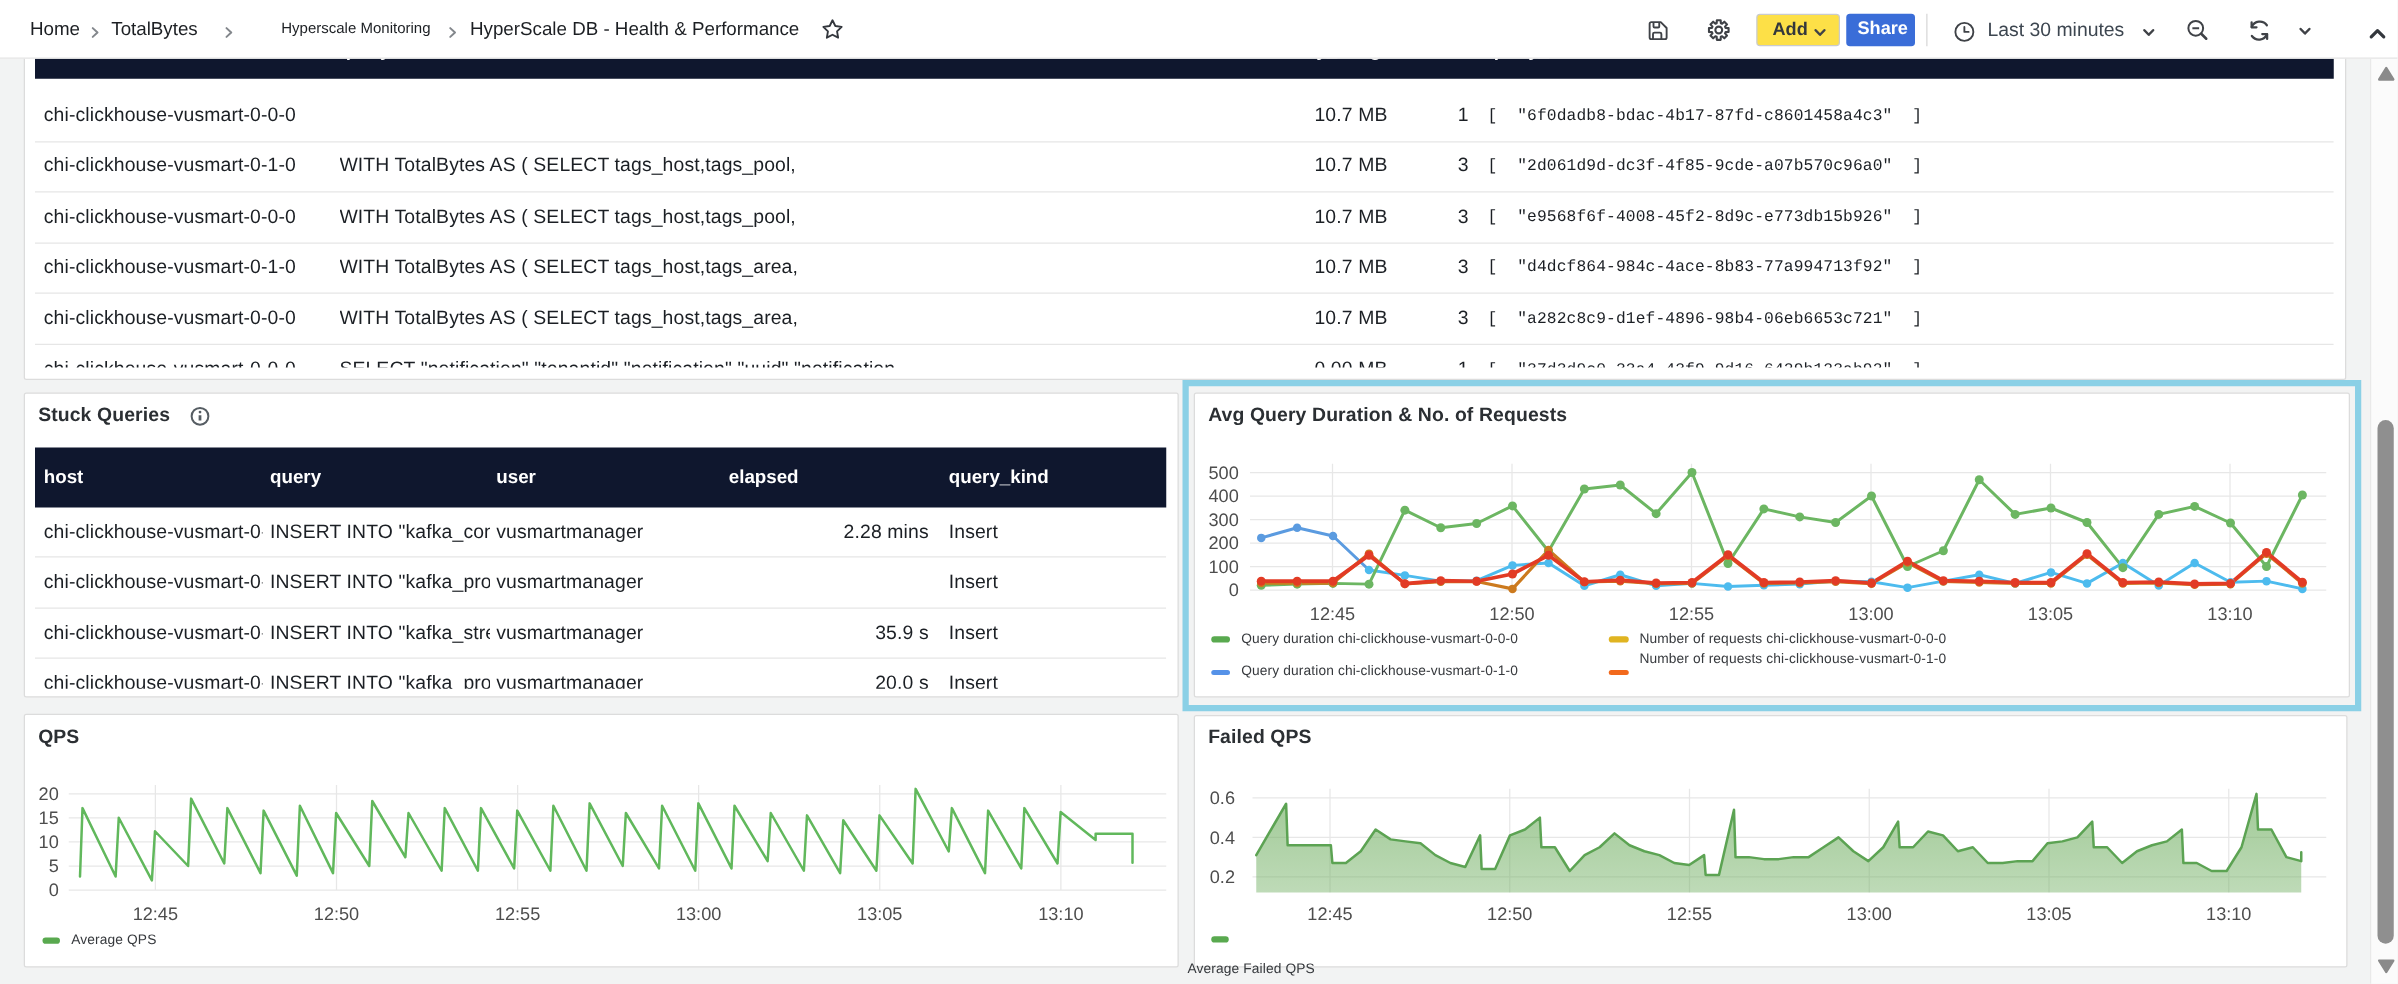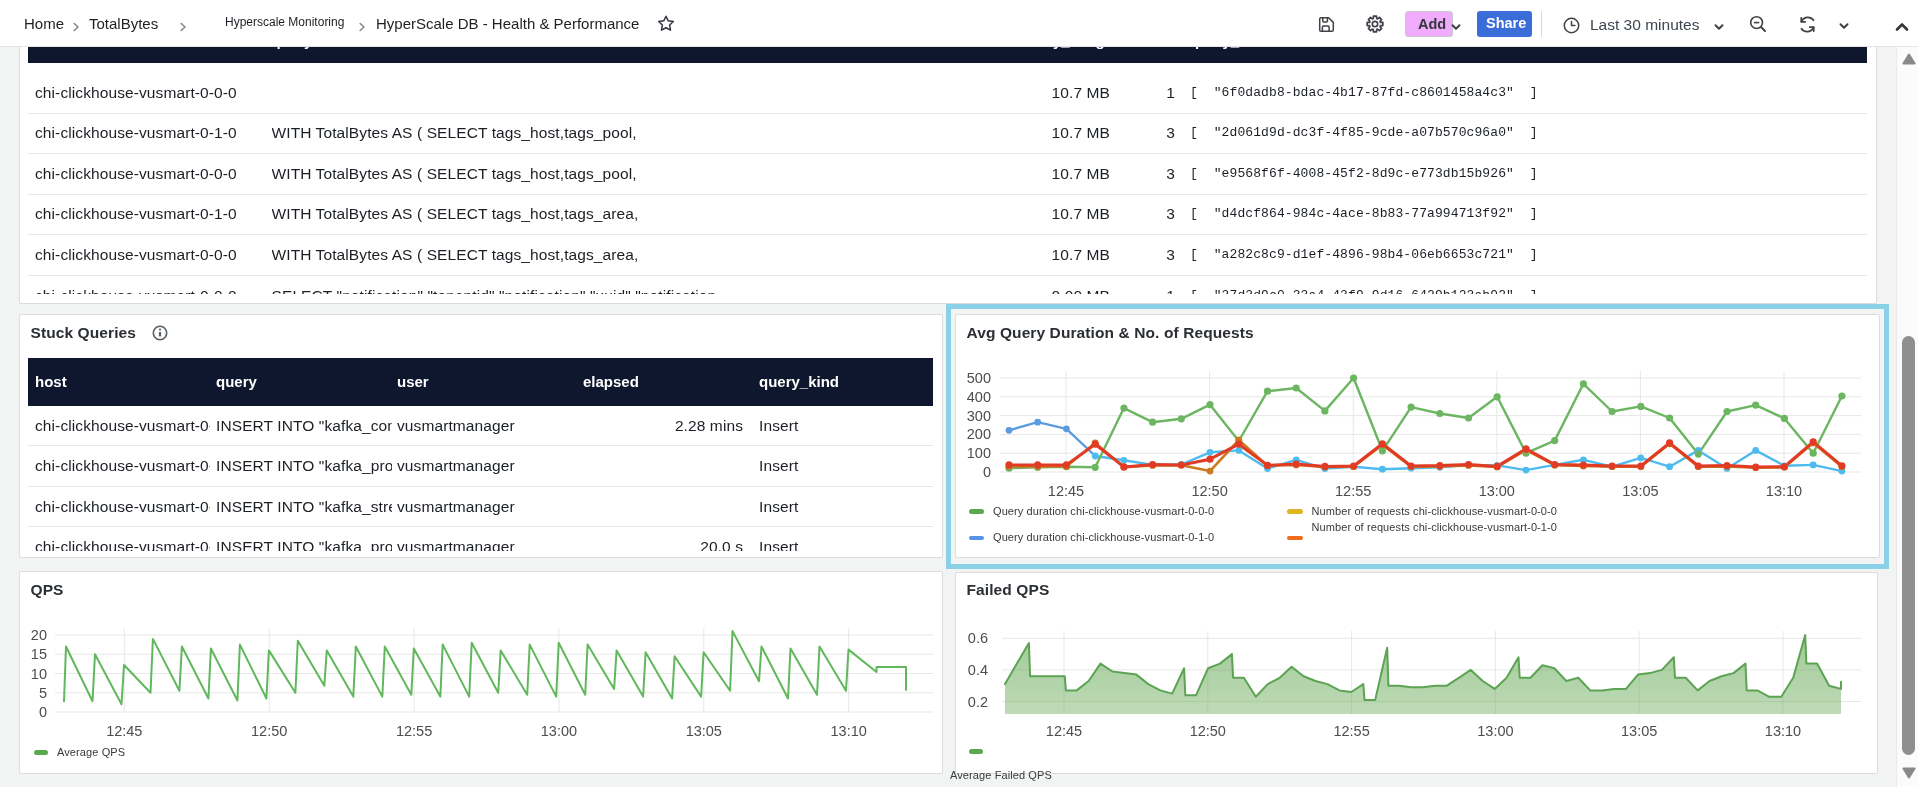--- a/index.html
+++ b/index.html
@@ -81,20 +81,21 @@
 <div class="abs rowtxt" style="left:731px;top:0px;width:120px;">Insert</div>
     <div class="abs" style="left:0;top:40.6px;width:904.5px;height:40.6px;border-bottom:1px solid #e6e6e6;"></div>
 <div class="abs rowtxt" style="left:7px;top:40.6px;width:175px;">chi-clickhouse-vusmart-0-0-0</div>
 <div class="abs rowtxt" style="left:188px;top:40.6px;width:175.5px;">INSERT INTO "kafka_processing_</div>
 <div class="abs rowtxt" style="left:369px;top:40.6px;width:200px;">vusmartmanager</div>
 <div class="abs rowtxt" style="left:731px;top:40.6px;width:120px;">Insert</div>
     <div class="abs" style="left:0;top:81.2px;width:904.5px;height:40.6px;border-bottom:1px solid #e6e6e6;"></div>
 <div class="abs rowtxt" style="left:7px;top:81.2px;width:175px;">chi-clickhouse-vusmart-0-0-0</div>
 <div class="abs rowtxt" style="left:188px;top:81.2px;width:175.5px;">INSERT INTO "kafka_streaming_d</div>
 <div class="abs rowtxt" style="left:369px;top:81.2px;width:200px;">vusmartmanager</div>
+<div class="abs rowtxt" style="left:555px;top:81.2px;width:160px;text-align:right;">35.9 s</div>
 <div class="abs rowtxt" style="left:731px;top:81.2px;width:120px;">Insert</div>
     <div class="abs" style="left:0;top:121.8px;width:904.5px;height:40.6px;border-bottom:1px solid #e6e6e6;"></div>
 <div class="abs rowtxt" style="left:7px;top:121.8px;width:175px;">chi-clickhouse-vusmart-0-0-0</div>
 <div class="abs rowtxt" style="left:188px;top:121.8px;width:175.5px;">INSERT INTO "kafka_processing_</div>
 <div class="abs rowtxt" style="left:369px;top:121.8px;width:200px;">vusmartmanager</div>
 <div class="abs rowtxt" style="left:555px;top:121.8px;width:160px;text-align:right;">20.0 s</div>
 <div class="abs rowtxt" style="left:731px;top:121.8px;width:120px;">Insert</div>
 </div>
 
 <div class="abs" style="left:945.5px;top:304.3px;width:943.5px;height:265px;border:5px solid #8ad0e6;"></div>
@@ -343,21 +344,21 @@
 
   <div class="abs" style="left:1318px;top:16px;"><svg width="17" height="17" viewBox="0 0 17 17" fill="none" stroke="#3f4247" stroke-width="1.5" stroke-linejoin="round">
         <path d="M3 1.7 H10.6 L15.3 6.4 V14 A1.3 1.3 0 0 1 14 15.3 H3 A1.3 1.3 0 0 1 1.7 14 V3 A1.3 1.3 0 0 1 3 1.7 Z"></path>
         <path d="M4.8 1.9 V5.1 A0.9 0.9 0 0 0 5.7 6 H8.5 A0.9 0.9 0 0 0 9.4 5.1 V1.9"></path>
         <path d="M4.4 15.1 V11.2 A1.1 1.1 0 0 1 5.5 10.1 H10 A1.1 1.1 0 0 1 11.1 11.2 V15.1"></path>
       </svg></div>
   <div class="abs" style="left:1366px;top:15px;"><svg width="18" height="18" viewBox="-9 -9 18 18" fill="none" stroke="#3f4247" stroke-width="1.7" stroke-linejoin="round">
         <path d="M7.85 -1.53 L7.85 1.53 L5.45 1.67 L5.03 2.68 L6.63 4.47 L4.47 6.63 L2.68 5.03 L1.67 5.45 L1.53 7.85 L-1.53 7.85 L-1.67 5.45 L-2.68 5.03 L-4.47 6.63 L-6.63 4.47 L-5.03 2.68 L-5.45 1.67 L-7.85 1.53 L-7.85 -1.53 L-5.45 -1.67 L-5.03 -2.68 L-6.63 -4.47 L-4.47 -6.63 L-2.68 -5.03 L-1.67 -5.45 L-1.53 -7.85 L1.53 -7.85 L1.67 -5.45 L2.68 -5.03 L4.47 -6.63 L6.63 -4.47 L5.03 -2.68 L5.45 -1.67 Z"></path>
         <circle r="2.7" stroke-width="1.7"></circle>
       </svg></div>
-  <div class="abs" style="left:1405px;top:11px;width:48px;height:26px;border:1px solid #c9cbce;border-radius:3px;background:#f0abfc;">
+  <div class="abs" style="left:1405px;top:11px;width:67px;height:26px;border:1px solid #c9cbce;border-radius:3px;background:#fde047;">
      <span class="abs" style="left:12px;top:4px;font-size:14.5px;font-weight:bold;color:#33373c;">Add</span>
      <span class="abs" style="left:44px;top:7px;"><svg width="12" height="12" viewBox="0 0 12 12" fill="none" stroke="#3f4247" stroke-width="2" stroke-linecap="round" stroke-linejoin="round">
           <path d="M2.5 4.2 L6 7.8 L9.5 4.2"></path>
         </svg></span>
   </div>
   <div class="abs" style="left:1477px;top:11px;width:55px;height:26px;border-radius:3px;background:#3a6dd8;">
      <span class="abs" style="left:9px;top:4px;font-size:14.5px;font-weight:bold;color:#fff;">Share</span>
   </div>
   <div class="abs" style="left:1541px;top:11px;width:1px;height:26px;background:#d8d8d8;"></div>
   <div class="abs" style="left:1563px;top:17px;"><svg width="17" height="17" viewBox="0 0 17 17" fill="none" stroke="#3f4247" stroke-width="1.5">

